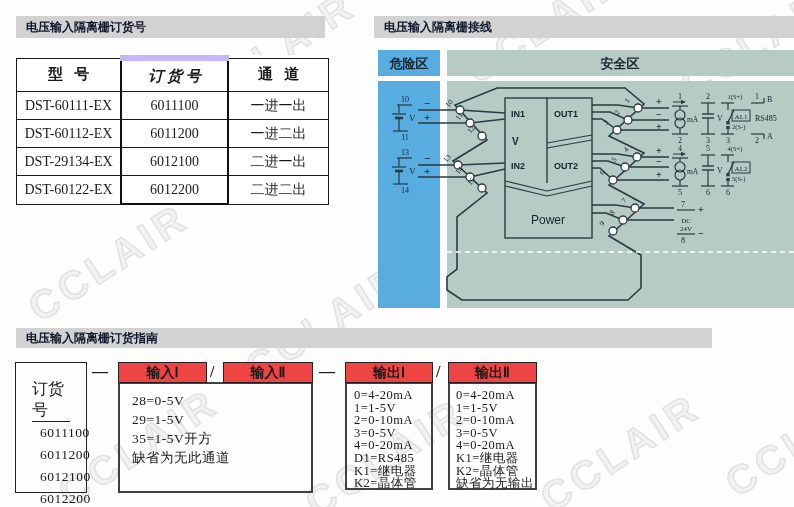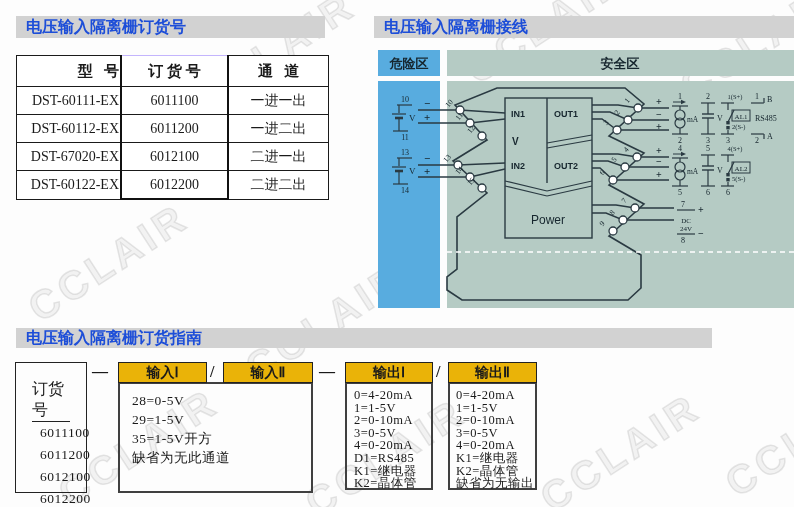--- a/index.html
+++ b/index.html
@@ -13,48 +13,48 @@
   .wm{
     position:absolute;font-family:"Liberation Sans",sans-serif;
     font-weight:bold;font-size:40px;letter-spacing:5px;
     color:rgba(150,150,150,0.10);
     -webkit-text-stroke:1.5px rgba(130,130,130,0.18);
     transform:rotate(-33deg);white-space:nowrap;pointer-events:none;z-index:0;
   }
   
   .bar{
     position:absolute;height:22px;line-height:22px;
-    background:#d2d2d2;color:#1d4ed8;
-    font-family:"Liberation Sans",sans-serif;font-weight:bold;font-size:16px;
+    background:#d2d2d2;color:#0f172a;
+    font-family:"Liberation Sans",sans-serif;font-weight:bold;font-size:12px;
     padding-left:10px;box-sizing:border-box;z-index:2;
   }
   
   .order-table{
     position:absolute;left:16px;top:55px;z-index:2;
     border-collapse:collapse;background:#fff;
   }
   .order-table th,.order-table td{
     border:1px solid #1a1a1a;text-align:center;
     font-family:"Liberation Serif",serif;
   }
   .order-table th{height:28px;font-size:15px;font-weight:bold;white-space:pre;}
   .order-table td{height:25px;font-size:14px;}
-  .order-table th.c0,.order-table td.c0{width:101px;text-align:right;}
+  .order-table th.c0,.order-table td.c0{width:101px;}
   .order-table th.c1,.order-table td.c1{width:103px;border-left:2px solid #111;border-right:2px solid #111;}
-  .order-table th.c1{border-top:1px solid #c4b5fd;}
+  .order-table th.c1{border-top:6px solid #c4b5fd;font-style:italic;}
   .order-table tr:last-child td.c1{border-bottom:2px solid #111;}
   .order-table th.c2,.order-table td.c2{width:97px;}
   
   #diagram{position:absolute;left:378px;top:47px;z-index:2;}
   #diagram text{fill:#16262e;}
   .dg-line{stroke:#2a3a42;fill:none;}
   
   .gbox{position:absolute;border:2px solid #404040;background:transparent;box-sizing:border-box;z-index:2;}
   .ghead-box{
-    position:absolute;border:1px solid #222;box-sizing:border-box;z-index:3;background:#eab308;
+    position:absolute;border:1px solid #222;box-sizing:border-box;z-index:3;background:#ef4444;
     text-align:center;font-weight:bold;font-size:14px;line-height:19px;height:21px;
   }
   .glist{font-size:13px;letter-spacing:0.5px;}
   .codes{position:absolute;left:15px;top:362px;width:72px;height:131px;border:1px solid #222;box-sizing:border-box;z-index:2;}
   .codes .ghead{border-bottom:1px solid #222;}
   .codes .code-line{font-size:13.5px;line-height:22px;padding-left:8px;letter-spacing:0.5px;}
   .codes{padding:16px;}
   .gsym{position:absolute;font-size:16px;font-weight:bold;z-index:2;font-family:"Liberation Serif",serif;}
   .opt-line{white-space:nowrap;}
 </style>
@@ -90,21 +90,21 @@
         <td class="c2">一进一出</td>
       </tr>
 
       <tr>
         <td class="c0">DST-60112-EX</td>
         <td class="c1">6011200</td>
         <td class="c2">一进二出</td>
       </tr>
 
       <tr>
-        <td class="c0">DST-67020-EX</td>
+        <td class="c0">DST-29134-EX</td>
         <td class="c1">6012100</td>
         <td class="c2">二进一出</td>
       </tr>
 
       <tr>
         <td class="c0">DST-60122-EX</td>
         <td class="c1">6012200</td>
         <td class="c2">二进二出</td>
       </tr>
     </tbody>

